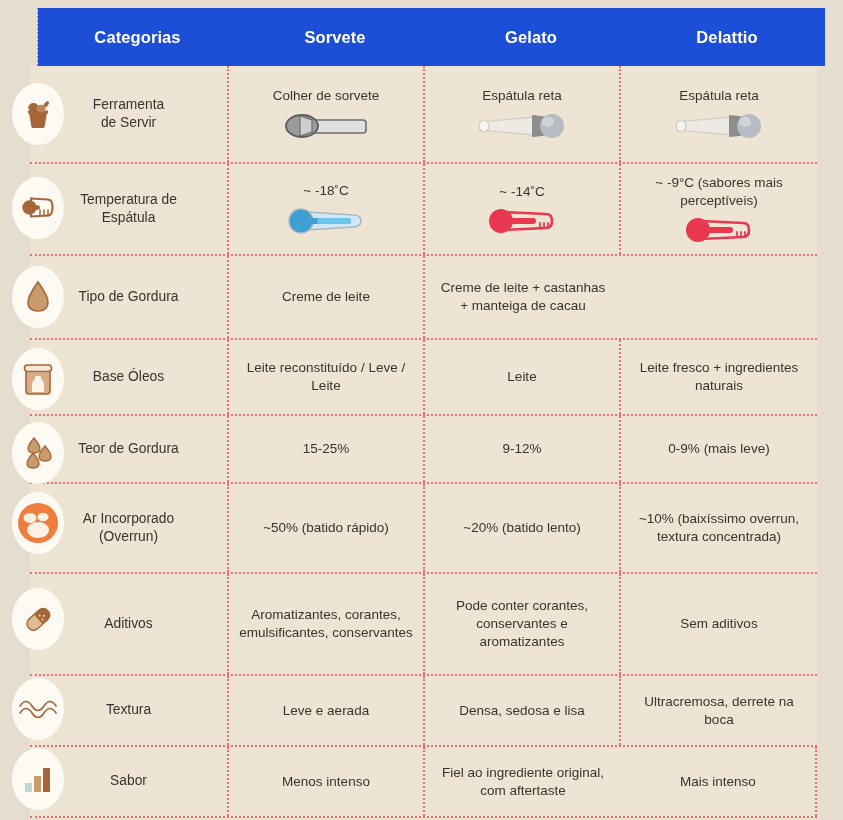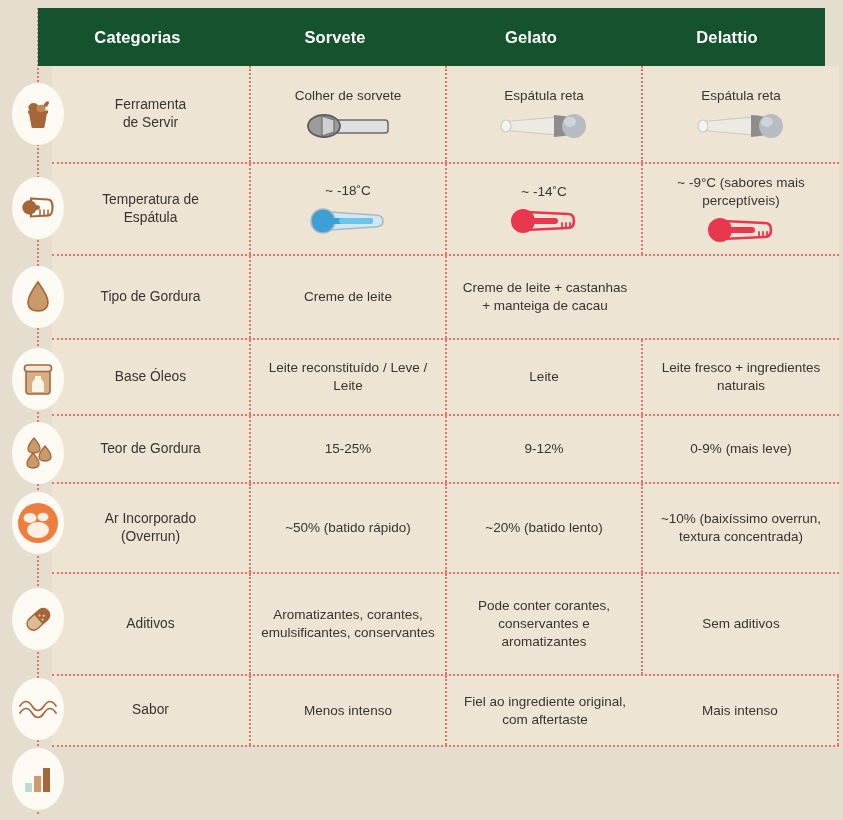--- a/index.html
+++ b/index.html
@@ -23,41 +23,41 @@
     height: 820px;
   }
 
   
   .table-header {
     position: absolute;
     left: 38px;
     top: 8px;
     width: 787px;
     height: 58px;
-    background: #14532d;
+    background: #1d4ed8;
     display: flex;
     align-items: center;
   }
   .th {
     color: #ffffff;
     font-size: 16.5px;
     font-weight: bold;
     text-align: center;
     letter-spacing: .1px;
     line-height: 1.1;
   }
   .th.c0 { width: 199px; }
   .th.c1 { width: 196px; }
   .th.c2 { width: 196px; }
   .th.c3 { width: 196px; }
 
   
   .table-body {
     position: absolute;
-    left: 52px;
+    left: 30px;
     top: 66px;
     width: 787px;
   }
   .row {
     display: flex;
     position: relative;
     background: #ede4d3;
     border-bottom: 2px dotted #e2736f;
     box-sizing: border-box;
   }
@@ -278,20 +278,34 @@
         <span class="cell-text">Aromatizantes, corantes, emulsificantes, conservantes</span>
       </div>
       <div class="cell val">
         <span class="cell-text">Pode conter corantes, conservantes e aromatizantes</span>
       </div>
       <div class="cell val lastcol">
         <span class="cell-text">Sem aditivos</span>
       </div>
     </div>
 
+    <div class="row" style="height:71px">
+      <div class="cell label">
+        <span class="cell-text">Textura</span>
+      </div>
+      <div class="cell val">
+        <span class="cell-text">Leve e aerada</span>
+      </div>
+      <div class="cell val">
+        <span class="cell-text">Densa, sedosa e lisa</span>
+      </div>
+      <div class="cell val lastcol">
+        <span class="cell-text">Ultracremosa, derrete na boca</span>
+      </div>
+    </div>
 
     <div class="row last" style="height:71px">
       <div class="cell label">
         <span class="cell-text">Sabor</span>
       </div>
       <div class="cell val">
         <span class="cell-text">Menos intenso</span>
       </div>
       <div class="cell val lastcol">
         <span class="cell-text">Fiel ao ingrediente original, com aftertaste</span>

